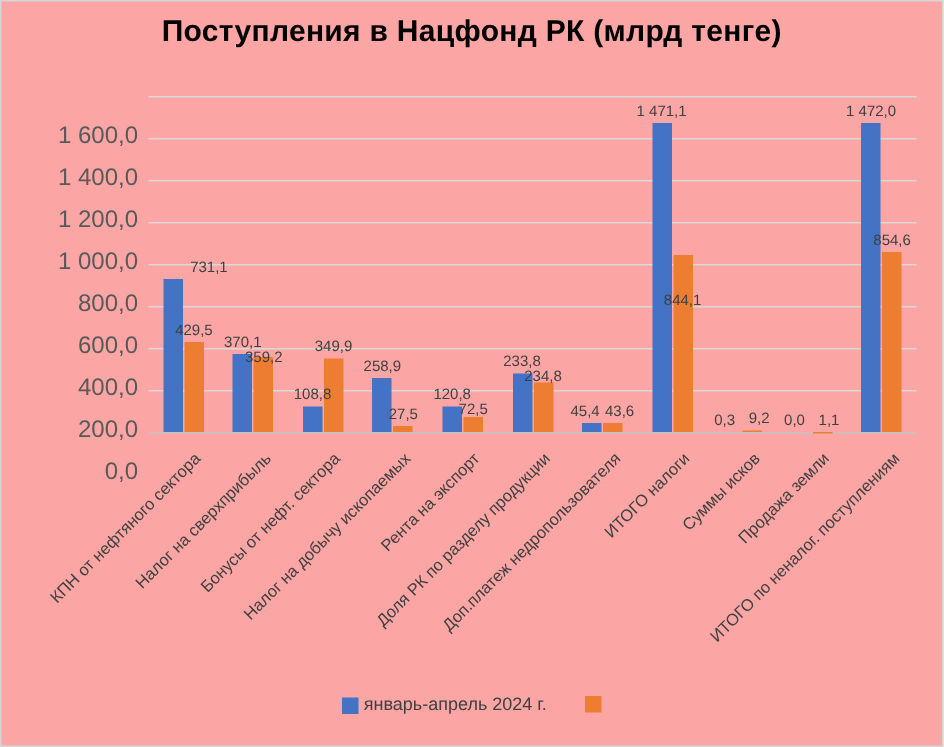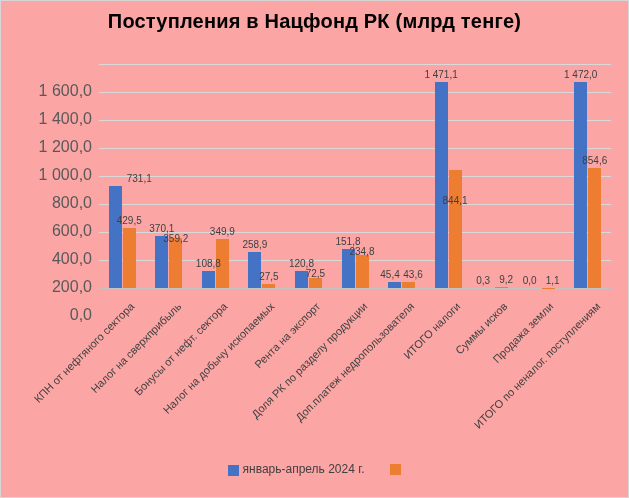--- a/index.html
+++ b/index.html
@@ -64,21 +64,21 @@
       <div class="vlabel" style="left: 155.909px; top: 174.754px; text-align: right;">258,9</div>
       <div class="vlabel" style="left: 169.909px; top: 207.15px;">27,5</div>
       <div class="cat" style="left: -91.0909px; top: 236px;">Налог на добычу ископаемых</div>
       <div class="bar" style="left: 195.955px; height: 16.912px; background: rgb(68, 114, 196);"></div>
       <div class="bar" style="left: 209.955px; height: 10.15px; background: rgb(237, 125, 49);"></div>
       <div class="vlabel" style="left: 202.455px; top: 194.088px;">120,8</div>
       <div class="vlabel" style="left: 216.455px; top: 204.088px;">72,5</div>
       <div class="cat" style="left: -44.5455px; top: 236px;">Рента на экспорт</div>
       <div class="bar" style="left: 242.5px; height: 38.878px; background: rgb(68, 114, 196);"></div>
       <div class="bar" style="left: 256.5px; height: 32.872px; background: rgb(237, 125, 49);"></div>
-      <div class="vlabel" style="left: 249px; top: 172.122px;">151,8</div>
+      <div class="vlabel" style="left: 249px; top: 172.122px;">233,8</div>
       <div class="vlabel" style="left: 263px; top: 182.122px;">234,8</div>
       <div class="cat" style="left: 2px; top: 236px;">Доля РК по разделу продукции</div>
       <div class="bar" style="left: 289.045px; height: 6.356px; background: rgb(68, 114, 196);"></div>
       <div class="bar" style="left: 303.045px; height: 6.104px; background: rgb(237, 125, 49);"></div>
       <div class="vlabel" style="left: 291.045px; top: 204.644px;">45,4</div>
       <div class="vlabel" style="left: 314.045px; top: 204.896px;">43,6</div>
       <div class="cat" style="left: 48.5455px; top: 236px;">Доп.платеж недропользователя</div>
       <div class="bar" style="left: 335.591px; height: 205.954px; background: rgb(68, 114, 196);"></div>
       <div class="bar" style="left: 349.591px; height: 118.174px; background: rgb(237, 125, 49);"></div>
       <div class="vlabel" style="left: 342.091px; top: 5.046px;">1 471,1</div>

